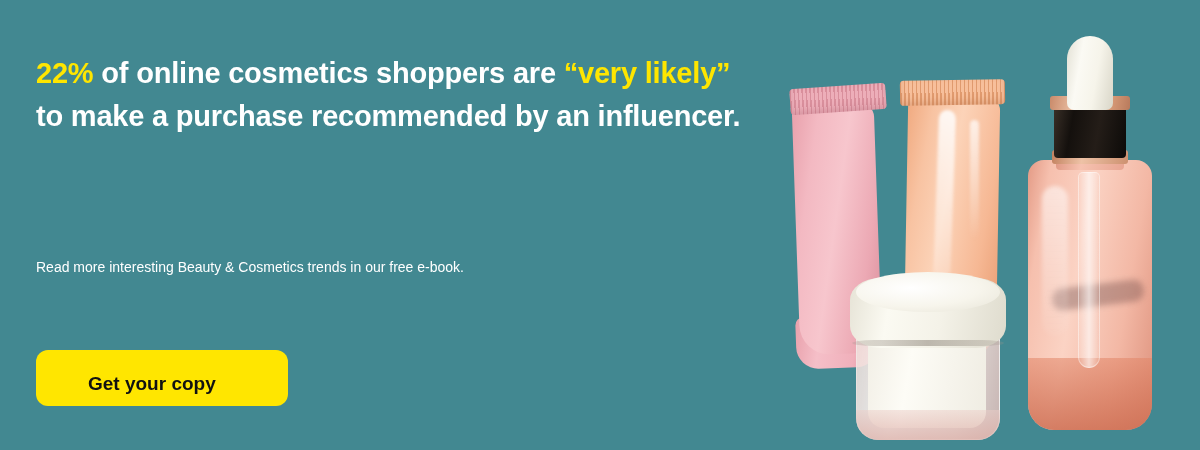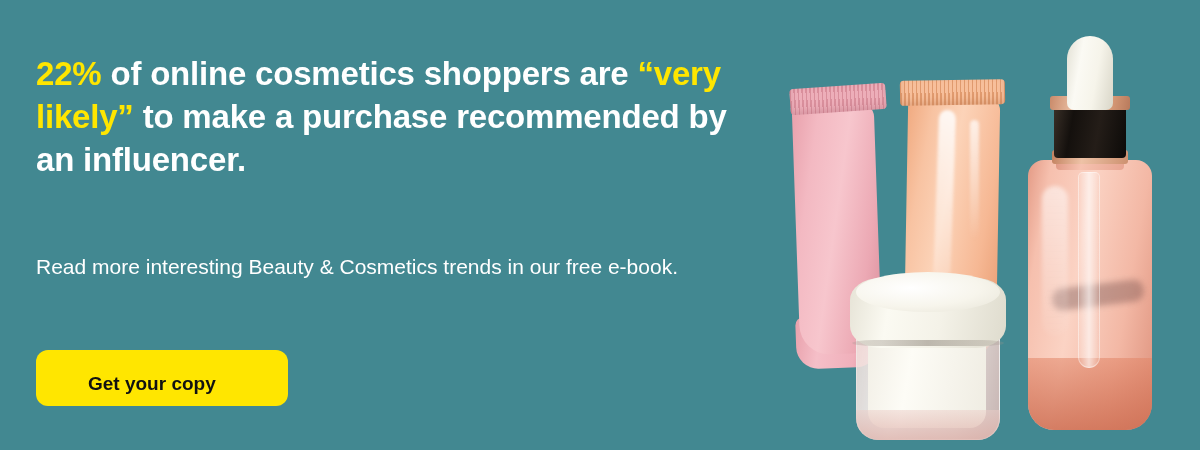--- a/index.html
+++ b/index.html
@@ -12,31 +12,31 @@
     position:relative;width:1200px;height:450px;
     background:#428891;overflow:hidden;
   }
 
   
   #copy{
     position:absolute;left:36px;top:52px;width:710px;
   }
   #headline{
     margin:0;
-    font-size:33px;
+    font-size:29px;
     line-height:43px;
     font-weight:bold;
     color:#ffffff;
     letter-spacing:-0.2px;
   }
   .hl-accent{color:#ffe600;}
   #subtext{
     margin:0;
     position:absolute;left:36px;top:252px;width:700px;
-    font-size:21px;
+    font-size:14px;
     line-height:30px;
     font-weight:normal;
     color:#ffffff;
   }
   #cta-button{
     position:absolute;left:36px;top:350px;
     width:252px;height:56px;
     background:#ffe600;
     border:none;border-radius:12px;
     color:#111111;

